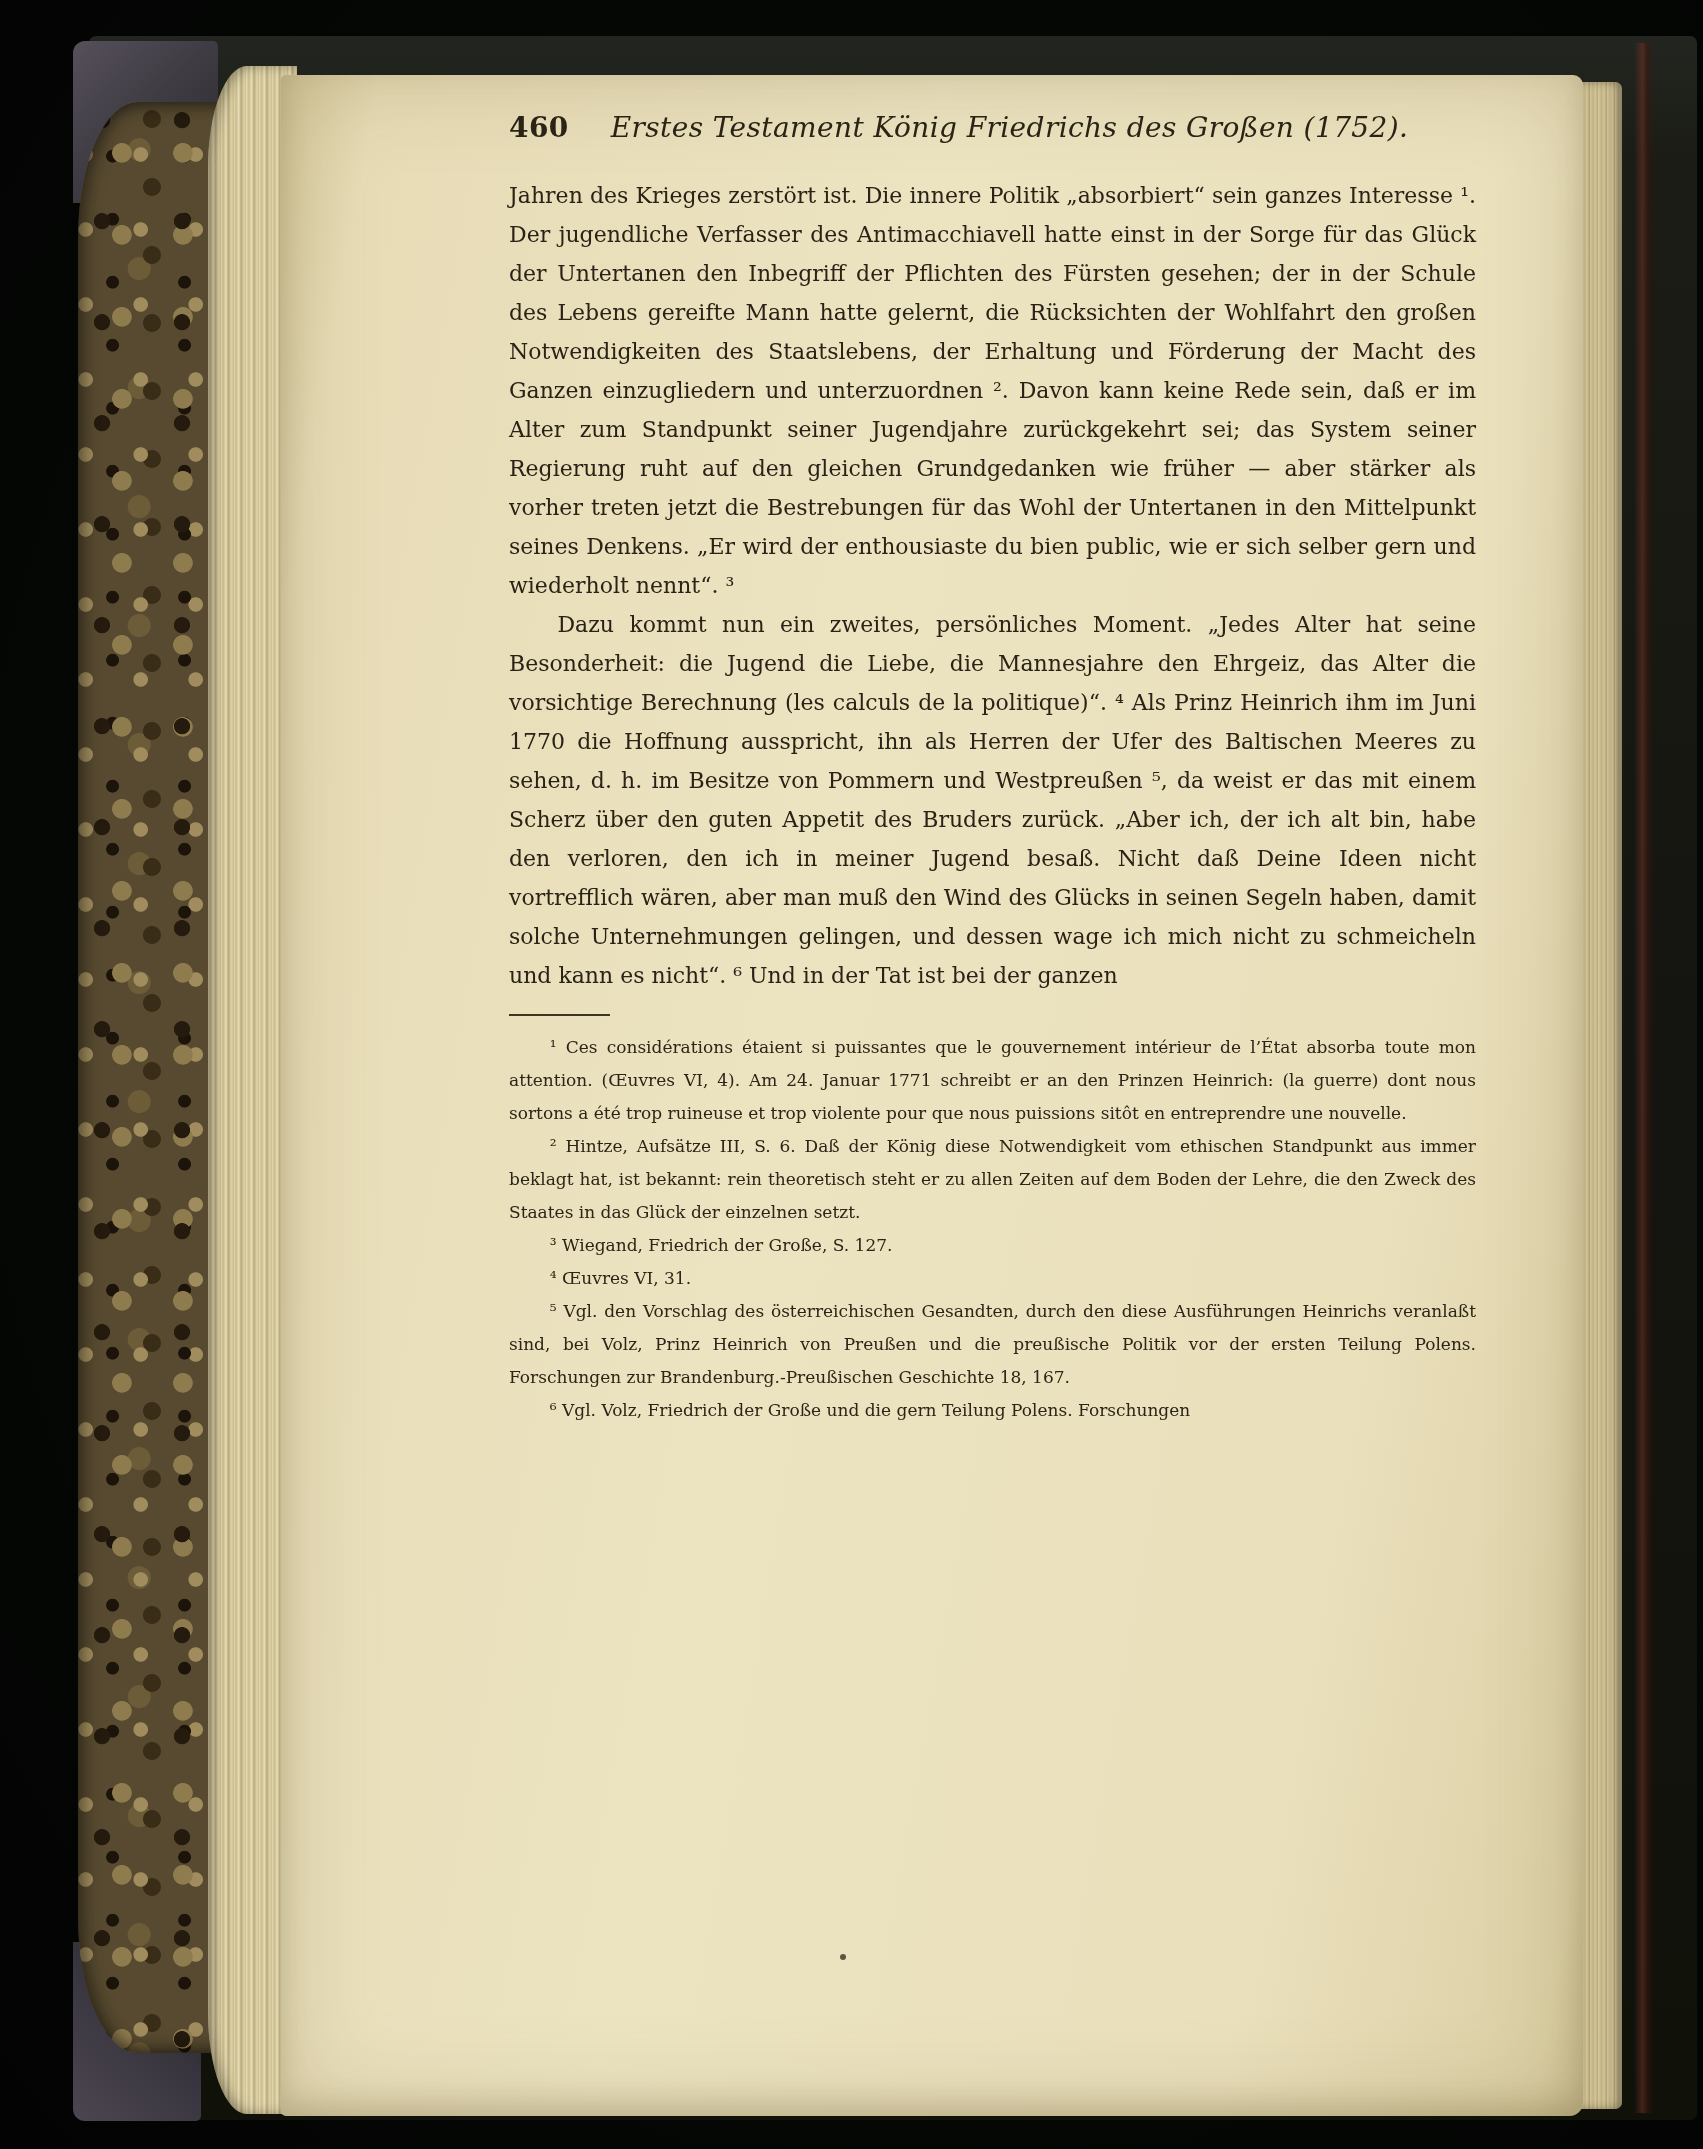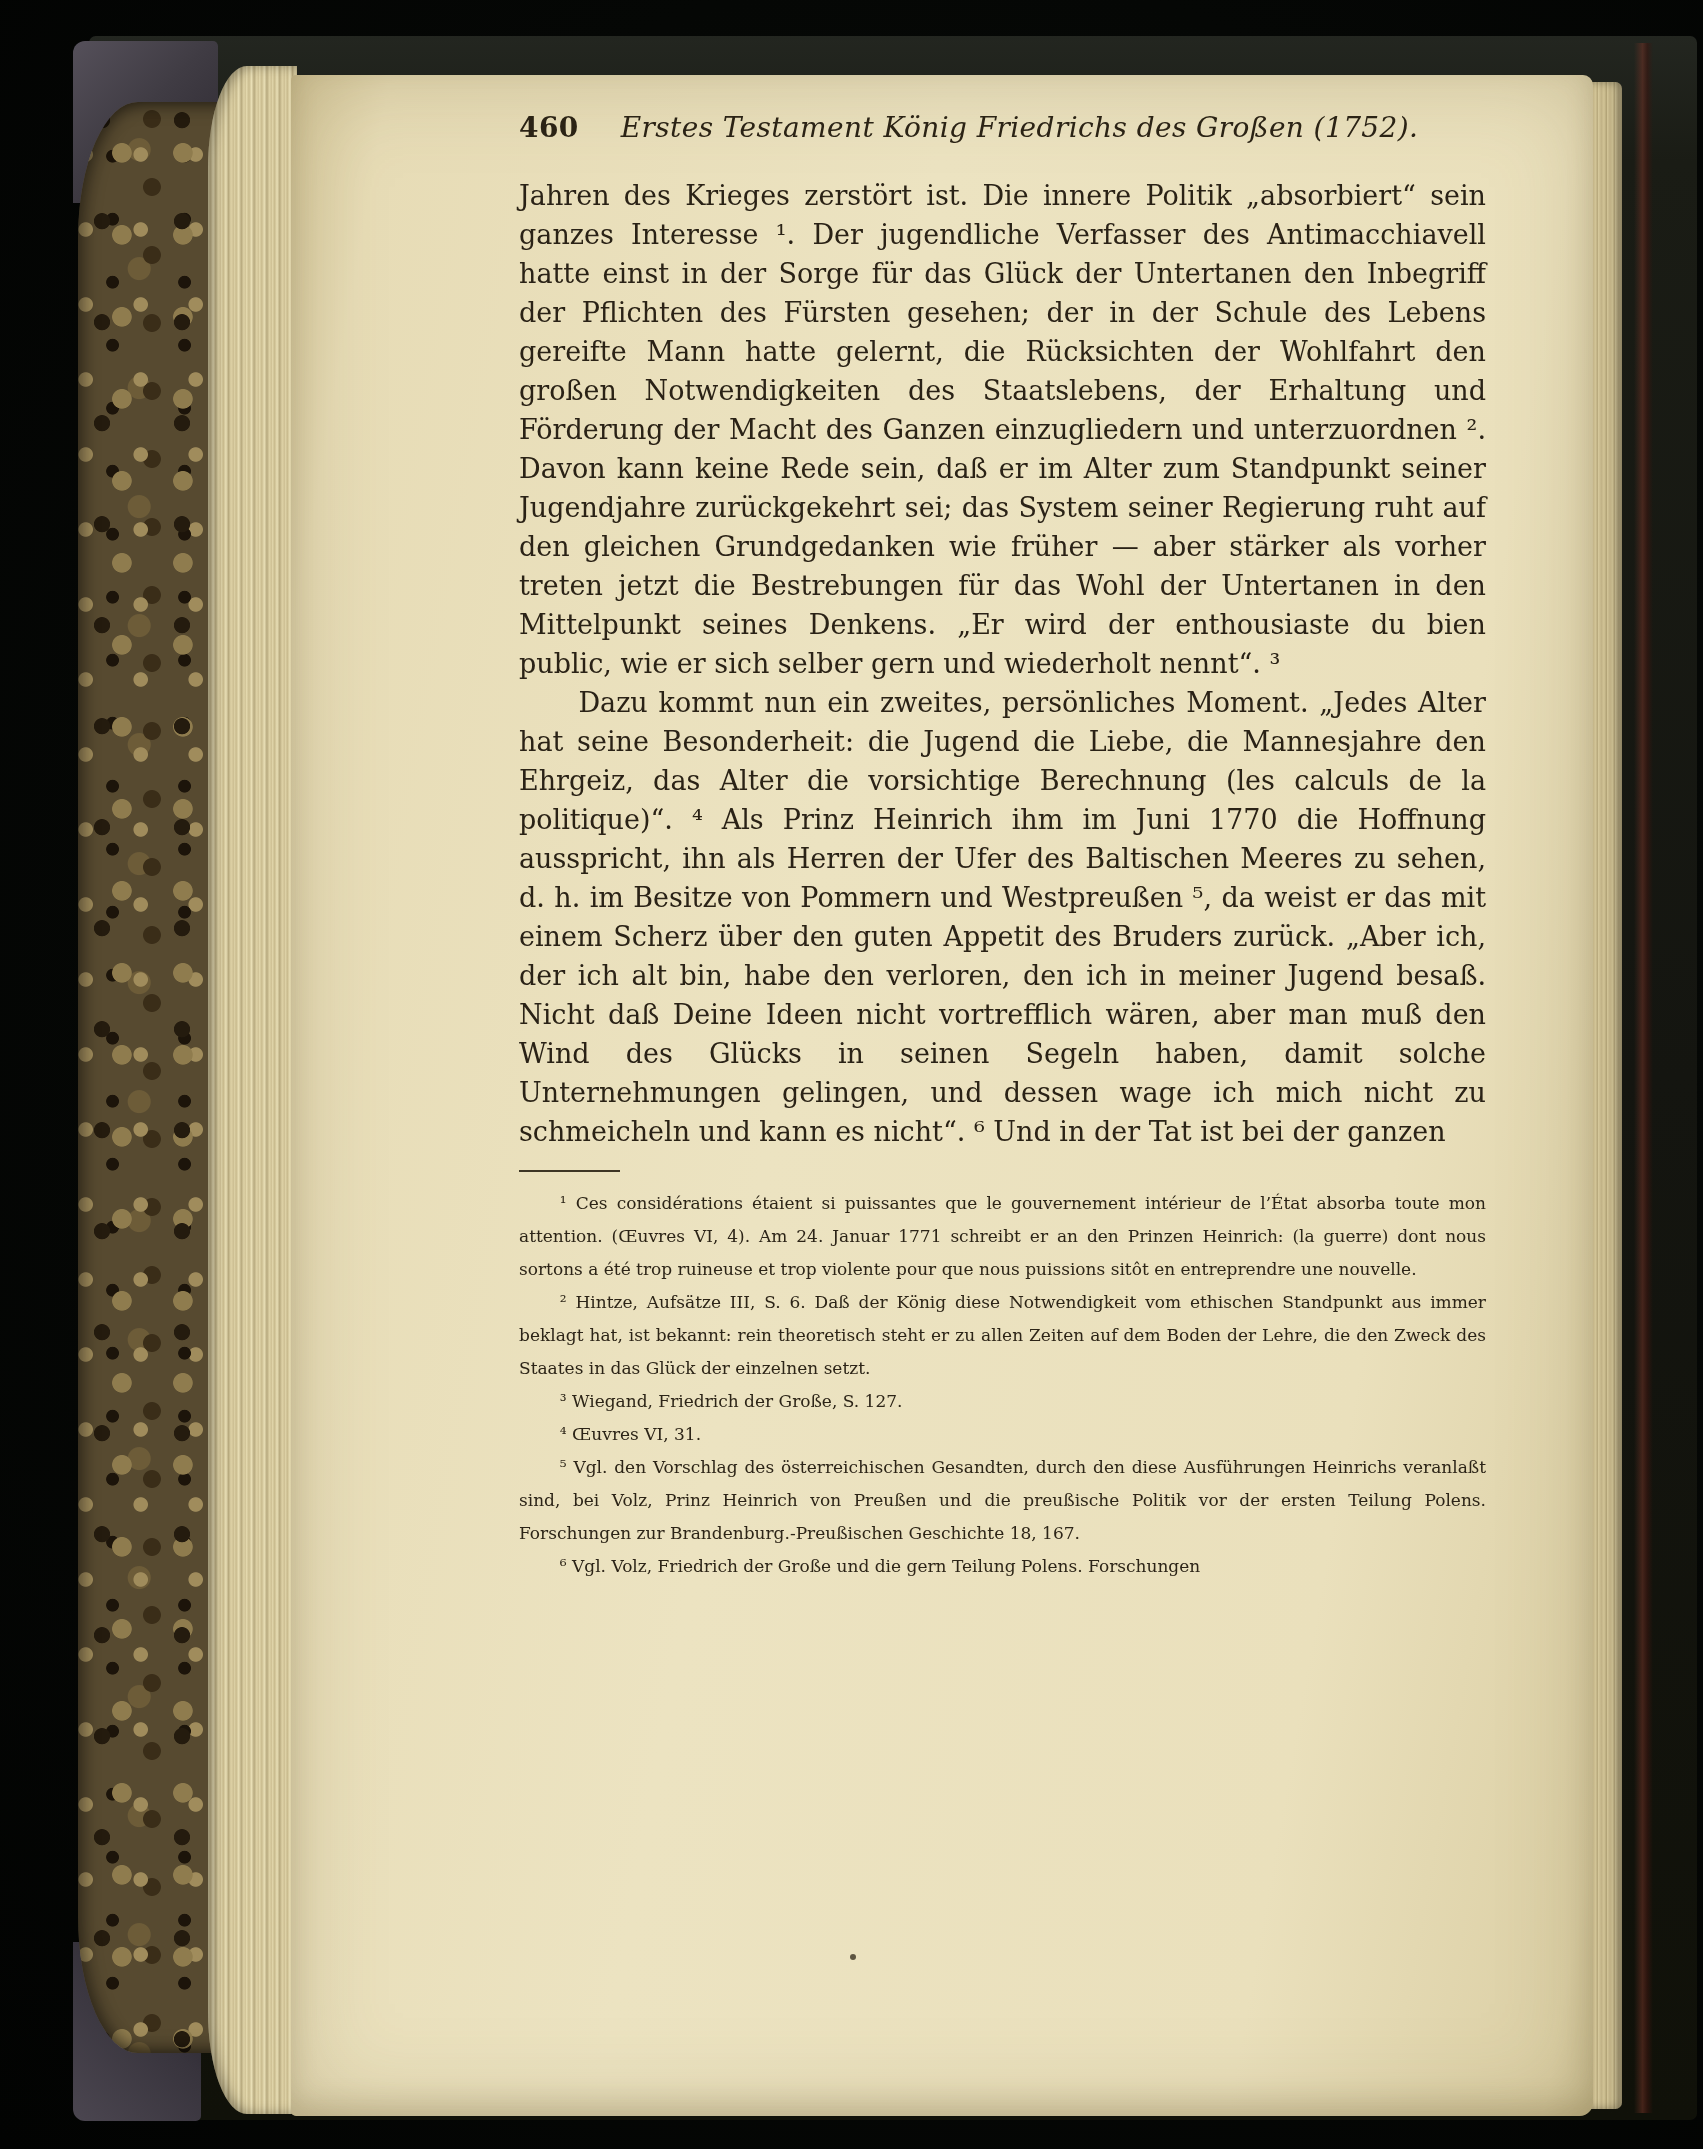--- a/index.html
+++ b/index.html
@@ -57,38 +57,38 @@
   
   .right-page-edges{
     position:absolute;left:1581px;top:82px;width:41px;height:2027px;
     background:repeating-linear-gradient(90deg,
       #d8cb9e 0px,#c1b286 3.4px,#d2c496 6px,#b3a478 8.5px);
     border-radius:0 6.8px 6.8px 0;
     box-shadow:inset -5.1px 0 8.5px rgba(0,0,0,.35);
   }
   
   .page{
-    position:absolute;left:291px;top:75px;width:1302px;height:2041px;
+    position:absolute;left:281px;top:75px;width:1302px;height:2041px;
     background:linear-gradient(100deg,#d9cca0 0%,#e7dcb6 6%,#ece3c1 40%,#eae0bc 78%,#dcd0a6 97%,#cfc398 100%);
     border-radius:5.1px 10.2px 13.6px 5.1px;
     box-shadow:inset 0 0 94px rgba(120,100,55,.28), inset 0 -12px 25.6px rgba(100,85,45,.22);
     box-sizing:border-box;
     padding:36px 107px 0 228px;
     color:#2a2216;
   }
   .page-header{
     display:flex;align-items:baseline;
     font-size:28px;letter-spacing:0.4px;color:#2b2315;
   }
   .pagenum{flex:0 0 auto;font-weight:bold;}
   .running-title{flex:1 1 auto;text-align:center;padding-right:25.6px;font-style:italic;}
   .body-text{margin-top:32px;}
   .para{
     margin:0;
-    font-size:27px;line-height:39px;
+    font-size:22px;line-height:39px;
     text-align:justify;text-justify:inter-word;
     hyphens:auto;
     color:#2a2216;
   }
   .para.indent{text-indent:2.2em;}
   .footnote-rule{
     width:101px;height:0;border-top:2.6px solid #3d3524;
     margin:19px 0 15.3px 0;
   }
   .footnotes .fn{

